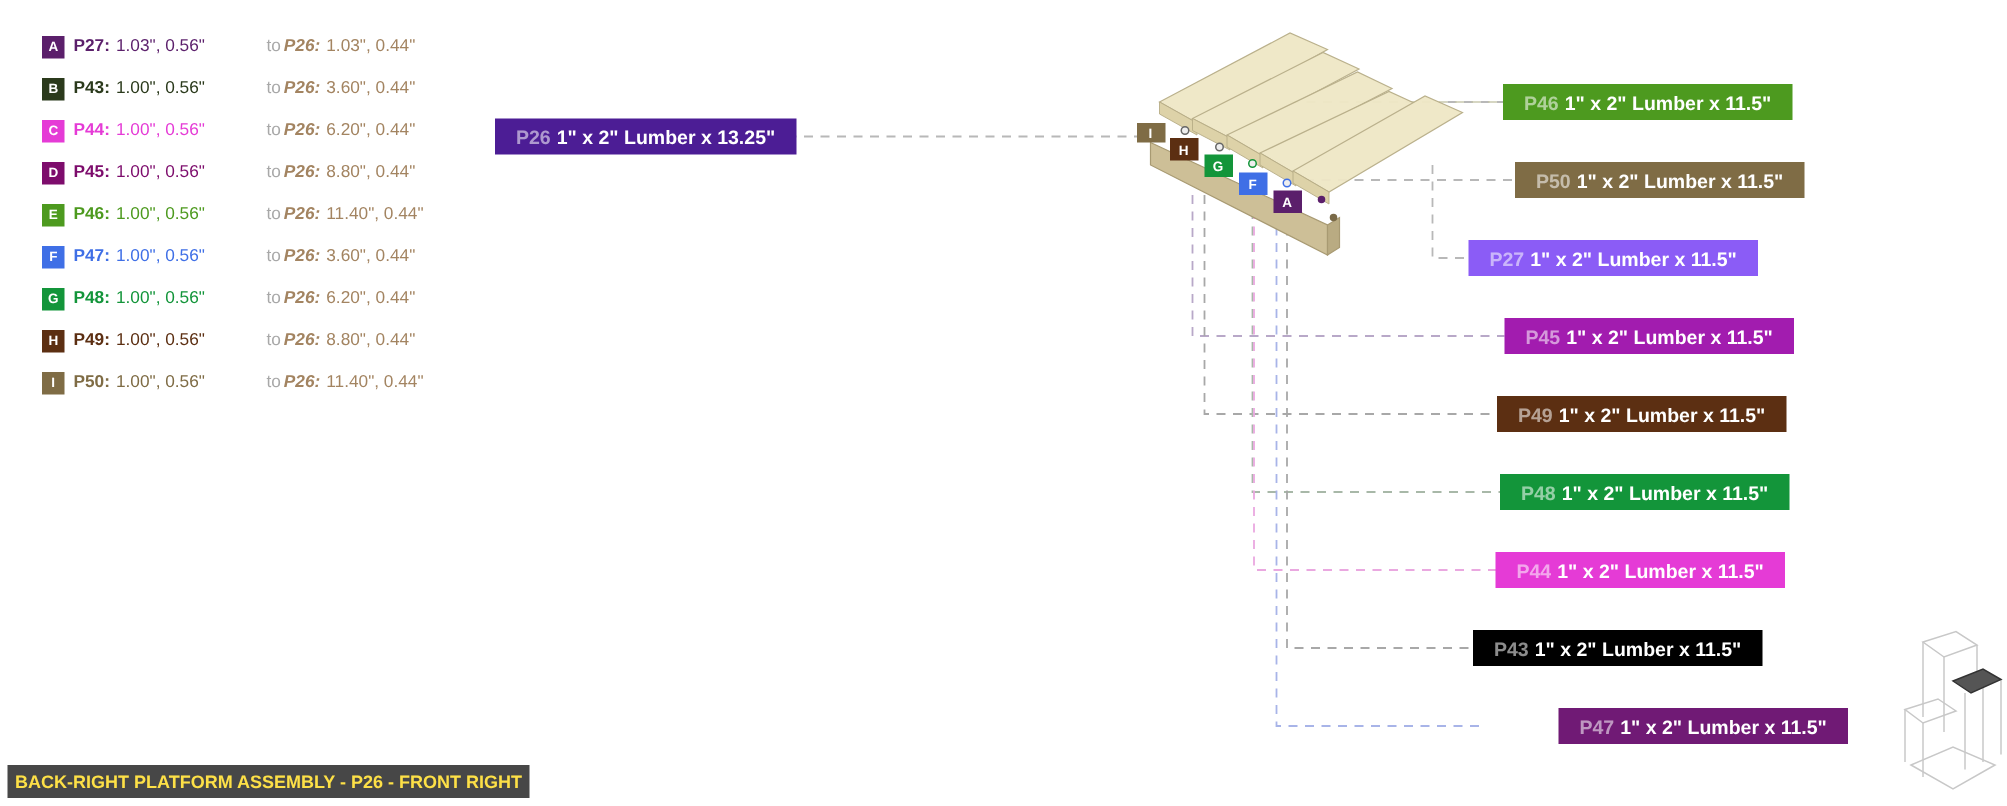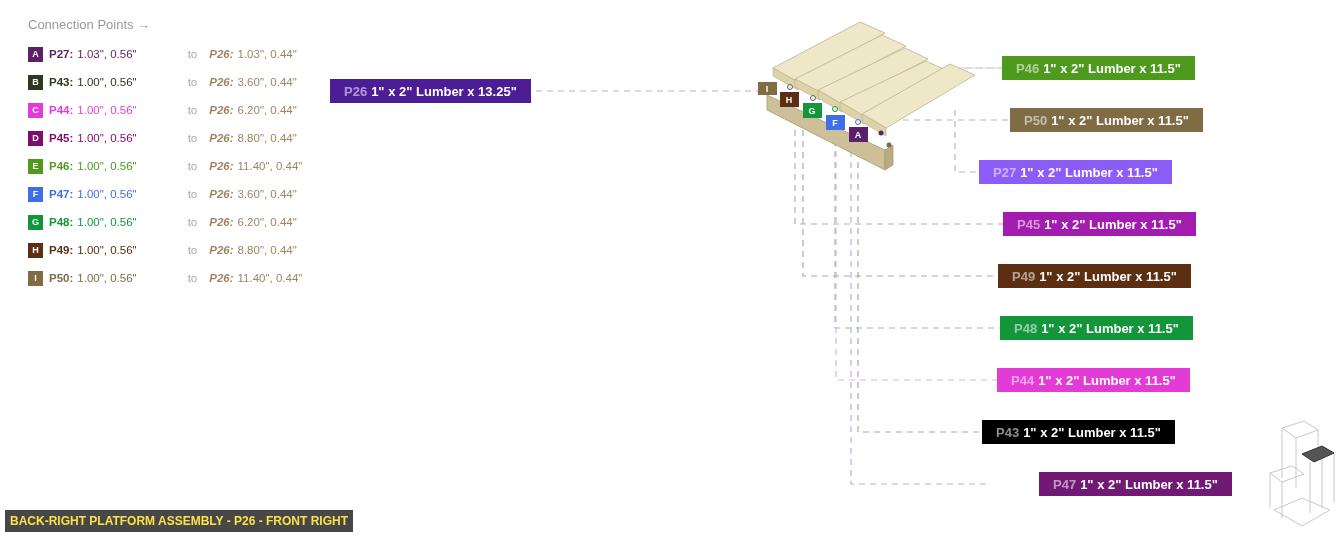--- a/index.html
+++ b/index.html
@@ -8,41 +8,40 @@
       background:#ffffff;
       font-family:"Liberation Sans", "DejaVu Sans", sans-serif;
     }
     .legend { position:absolute; left:28px; top:17px; }
     .legend-title { color:#9a9a9a; font-size:13px; margin-bottom:8px; }
     .legend-note { color:#9a9a9a; font-size:11.5px; margin-left:4px; margin-bottom:10px; display:flex; align-items:center; }
     .legend-note .dot { width:7px; height:7px; border-radius:50%; background:#a0a0a0; display:inline-block; margin-right:5px; }
     .conn { display:flex; align-items:center; height:28px; font-size:11.5px; }
     .badge { width:15px; height:15px; color:#fff; font-weight:bold; font-size:9px; display:flex; align-items:center; justify-content:center; margin-right:6px; }
     .conn .pname { font-weight:bold; margin-right:4px; }
-    .conn .to { color:#a8a8a8; margin:0 12px;padding-left:39px; }
+    .conn .to { color:#a8a8a8; margin:0 2px;padding-left:39px; }
     .conn .p26 { color:#a38461; }
     .conn .p26 b { margin-right:4px;font-style:italic; }
 
     .part-label {
       position:absolute; height:24px; display:flex; align-items:center;
       padding:0 14px; font-size:13px; font-weight:bold; color:#fff; white-space:nowrap;
     }
     .part-label .pid { opacity:0.55; margin-right:4px; }
     .title-bar {
       position:absolute; left:5px; top:510px; background:#474747; color:#fde047;
       font-size:12px; font-weight:bold; padding:3px 5px; height:16px; line-height:16px;
     }
     svg.lines { position:absolute; left:0; top:0; }
     .thumb { position:absolute; left:1262px; top:418px; }
   </style>
 </head>
 <body>
 
 <div class="legend">
-  <div class="legend-title">Connection Points →</div>
   <div id="conn-list">
 
     <div class="conn">
       <span class="badge" style="background:#5b1f6b">A</span>
       <span style="color:#5b1f6b"><b class="pname">P27:</b><span>1.03", 0.56"</span></span>
       <span class="to">to</span>
       <span class="p26"><b>P26:</b><span>1.03", 0.44"</span></span>
     </div>
     <div class="conn">
       <span class="badge" style="background:#2b3a1c">B</span>

